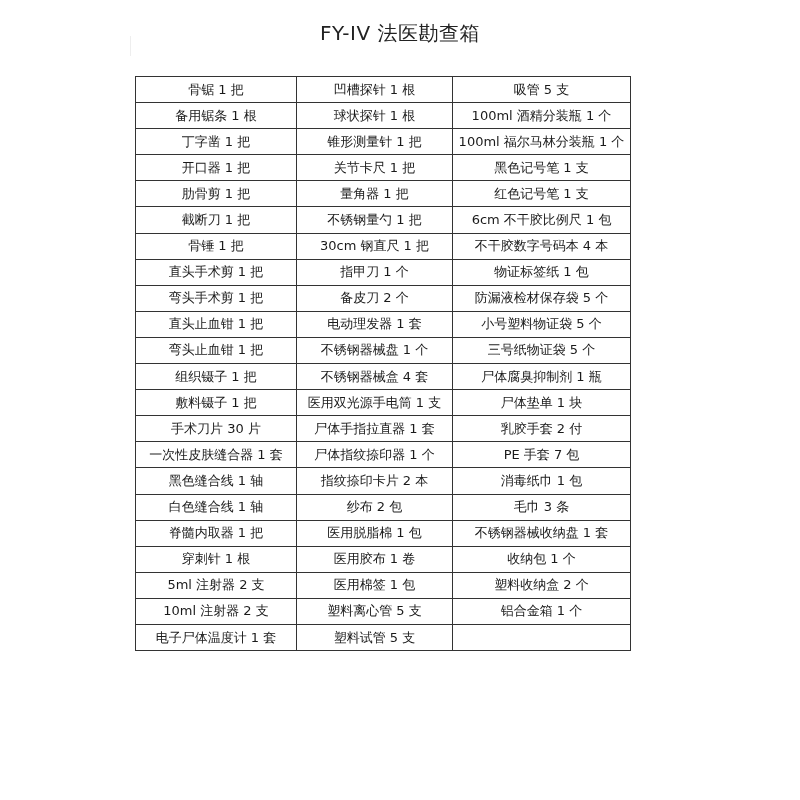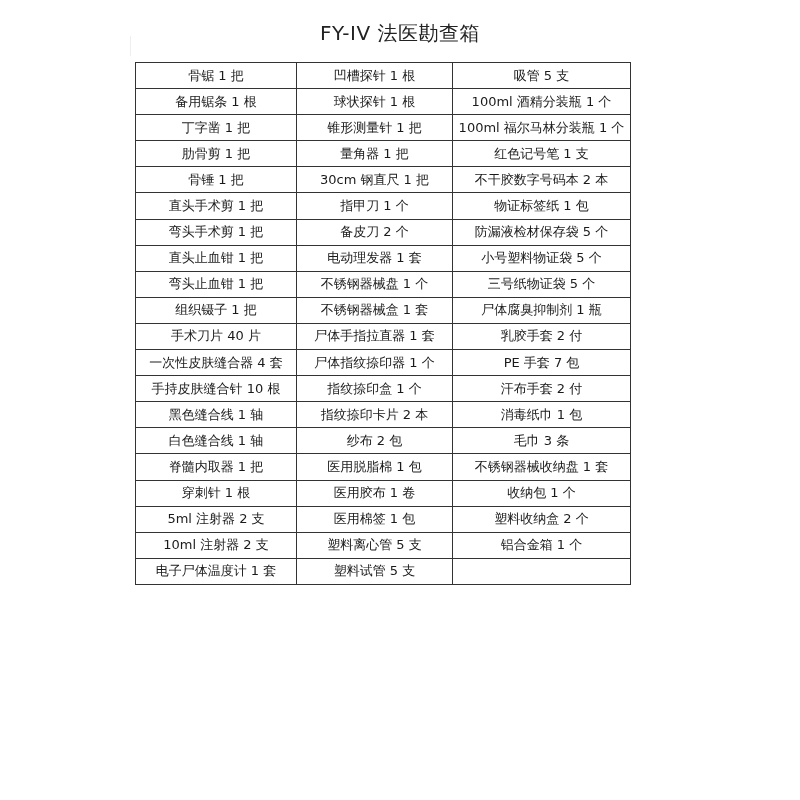--- a/index.html
+++ b/index.html
@@ -1,21 +1,21 @@
 <!DOCTYPE html>
 <html><head>
 <meta charset="utf-8">
 <style>
   html, body { margin:0; padding:0; background:#ffffff; }
   body { width:800px; height:800px; position:relative; overflow:hidden;
          font-family:"DejaVu Sans", "Liberation Sans", sans-serif; color:#1a1a1a; }
   .title { position:absolute; left:0; width:800px; top:20px; text-align:center;
            font-size:20px; color:#222; letter-spacing:0.5px; }
   .faint-mark { position:absolute; left:130px; top:36px; width:1px; height:20px; background:#eee; }
-  table.kit { position:absolute; left:135px; top:62px; border-collapse:collapse;
+  table.kit { position:absolute; left:135px; top:76px; border-collapse:collapse;
               table-layout:fixed; width:495px; }
   table.kit td { border:1.5px solid #333; height:25.1px; padding:0; text-align:center;
                  font-size:13px; white-space:nowrap; overflow:hidden; color:#1a1a1a; }
   col.c1 { width:161px; } col.c2 { width:156px; } col.c3 { width:178px; }
 </style>
 </head>
 <body>
 
 <div class="faint-mark"></div>
 <div class="title">FY-IV  法医勘查箱</div>
@@ -36,28 +36,38 @@
         <td>备用锯条 1 根</td>
         <td>球状探针 1 根</td>
         <td>100ml 酒精分装瓶 1 个</td>
       </tr>
       <tr>
         <td>丁字凿 1 把</td>
         <td>锥形测量针 1 把</td>
         <td>100ml 福尔马林分装瓶 1 个</td>
       </tr>
       <tr>
+        <td>开口器 1 把</td>
+        <td>关节卡尺 1 把</td>
+        <td>黑色记号笔 1 支</td>
+      </tr>
+      <tr>
         <td>肋骨剪 1 把</td>
         <td>量角器 1 把</td>
         <td>红色记号笔 1 支</td>
       </tr>
       <tr>
+        <td>截断刀 1 把</td>
+        <td>不锈钢量勺 1 把</td>
+        <td>6cm 不干胶比例尺 1 包</td>
+      </tr>
+      <tr>
         <td>骨锤 1 把</td>
         <td>30cm 钢直尺 1 把</td>
-        <td>不干胶数字号码本 2 本</td>
+        <td>不干胶数字号码本 4 本</td>
       </tr>
       <tr>
         <td>直头手术剪 1 把</td>
         <td>指甲刀 1 个</td>
         <td>物证标签纸 1 包</td>
       </tr>
       <tr>
         <td>弯头手术剪 1 把</td>
         <td>备皮刀 2 个</td>
         <td>防漏液检材保存袋 5 个</td>
@@ -67,37 +77,37 @@
         <td>电动理发器 1 套</td>
         <td>小号塑料物证袋 5 个</td>
       </tr>
       <tr>
         <td>弯头止血钳 1 把</td>
         <td>不锈钢器械盘 1 个</td>
         <td>三号纸物证袋 5 个</td>
       </tr>
       <tr>
         <td>组织镊子 1 把</td>
-        <td>不锈钢器械盒 1 套</td>
+        <td>不锈钢器械盒 4 套</td>
         <td>尸体腐臭抑制剂 1 瓶</td>
       </tr>
       <tr>
-        <td>手术刀片 40 片</td>
+        <td>敷料镊子 1 把</td>
+        <td>医用双光源手电筒 1 支</td>
+        <td>尸体垫单 1 块</td>
+      </tr>
+      <tr>
+        <td>手术刀片 30 片</td>
         <td>尸体手指拉直器 1 套</td>
         <td>乳胶手套 2 付</td>
       </tr>
       <tr>
-        <td>一次性皮肤缝合器 4 套</td>
+        <td>一次性皮肤缝合器 1 套</td>
         <td>尸体指纹捺印器 1 个</td>
         <td>PE 手套 7 包</td>
-      </tr>
-      <tr>
-        <td>手持皮肤缝合针 10 根</td>
-        <td>指纹捺印盒 1 个</td>
-        <td>汗布手套 2 付</td>
       </tr>
       <tr>
         <td>黑色缝合线 1 轴</td>
         <td>指纹捺印卡片 2 本</td>
         <td>消毒纸巾 1 包</td>
       </tr>
       <tr>
         <td>白色缝合线 1 轴</td>
         <td>纱布 2 包</td>
         <td>毛巾 3 条</td>

